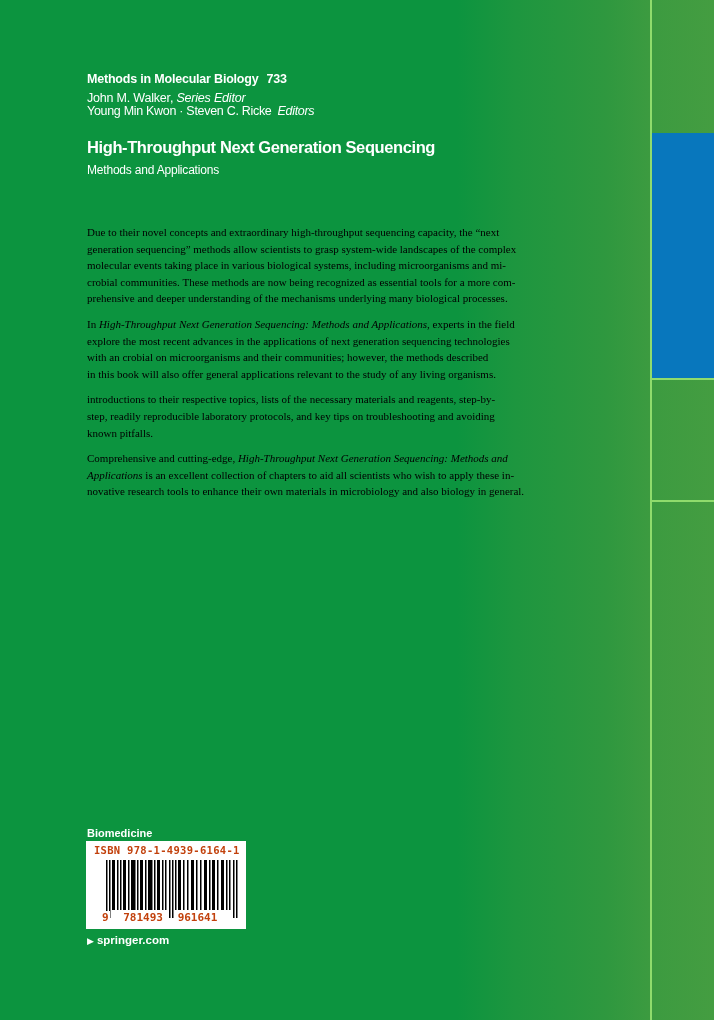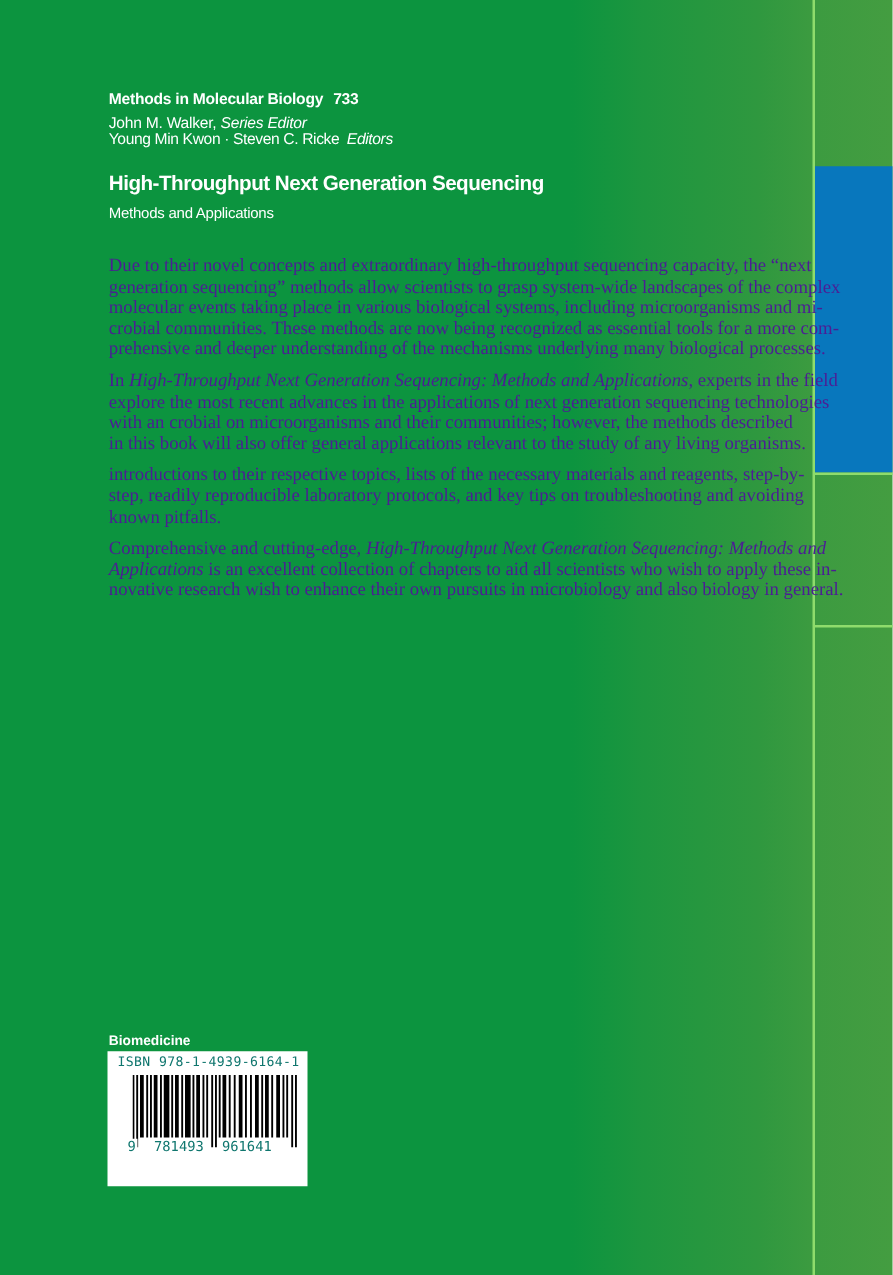--- a/index.html
+++ b/index.html
@@ -39,33 +39,33 @@
   }
   .editors i { margin-left: 6px; font-style: italic; }
   .title {
     position: absolute; left: 87px; top: 138px; font-size: 16.5px; font-weight: bold; letter-spacing: -0.4px;
   }
   .subtitle {
     position: absolute; left: 87px; top: 163px; font-size: 12px; letter-spacing: -0.2px;
   }
 
   .body-text {
-    position: absolute; left: 87px; top: 205px; width: 525px;
-    font-size: 15px; line-height: 16.6px; color: #4c1d95;
+    position: absolute; left: 87px; top: 224px; width: 525px;
+    font-size: 11px; line-height: 16.6px; color: #000000;
   }
   .body-text p { margin: 0 0 9px 0; text-align: left; }
   .body-text .line { display: block; white-space: nowrap; }
   .body-text i { font-style: italic; }
 
   .category {
     position: absolute; left: 87px; top: 827px; font-size: 11px; font-weight: bold;
   }
   .barcode-box {
-    position: absolute; left: 86px; top: 841px; width: 160px; height: 108px;
-    background: #ffffff; color: #0f766e;
+    position: absolute; left: 86px; top: 841px; width: 160px; height: 88px;
+    background: #ffffff; color: #c2410c; font-weight: bold;
   }
   .isbn-text {
     position: absolute; left: 8px; top: 3px; font-family: "DejaVu Sans Mono", "Liberation Mono", monospace;
     font-size: 10.5px; letter-spacing: 0.3px; white-space: nowrap;
   }
   .bars {
     position: absolute; left: 20px; top: 19px; width: 132px; height: 58px;
   }
   .bar-digits {
     position: absolute; left: 15px; top: 70px; font-family: "DejaVu Sans Mono", "Liberation Mono", monospace;
@@ -113,21 +113,21 @@
     <span class="line">in this book will also offer general applications relevant to the study of any living organisms.</span>
   </p>
   <p>
     <span class="line">introductions to their respective topics, lists of the necessary materials and reagents, step-by-</span>
     <span class="line">step, readily reproducible laboratory protocols, and key tips on troubleshooting and avoiding</span>
     <span class="line">known pitfalls.</span>
   </p>
   <p>
     <span class="line"><span>Comprehensive and cutting-edge, </span><i>High-Throughput Next Generation Sequencing: Methods and</i></span>
     <span class="line"><i>Applications</i><span> is an excellent collection of chapters to aid all scientists who wish to apply these in-</span></span>
-    <span class="line">novative research wish to enhance their own pursuits in microbiology and also biology in general.</span>
+    <span class="line">novative research tools to enhance their own materials in microbiology and also biology in general.</span>
   </p>
 </div>
 
 <div class="category sans">Biomedicine</div>
 
 <div class="barcode-box">
   <div class="isbn-text">ISBN 978-1-4939-6164-1</div>
   <svg class="bars" viewBox="0 0 132 58" preserveAspectRatio="none">
     <g fill="#000">
       <rect x="0" y="0" width="1.5" height="58"></rect>

